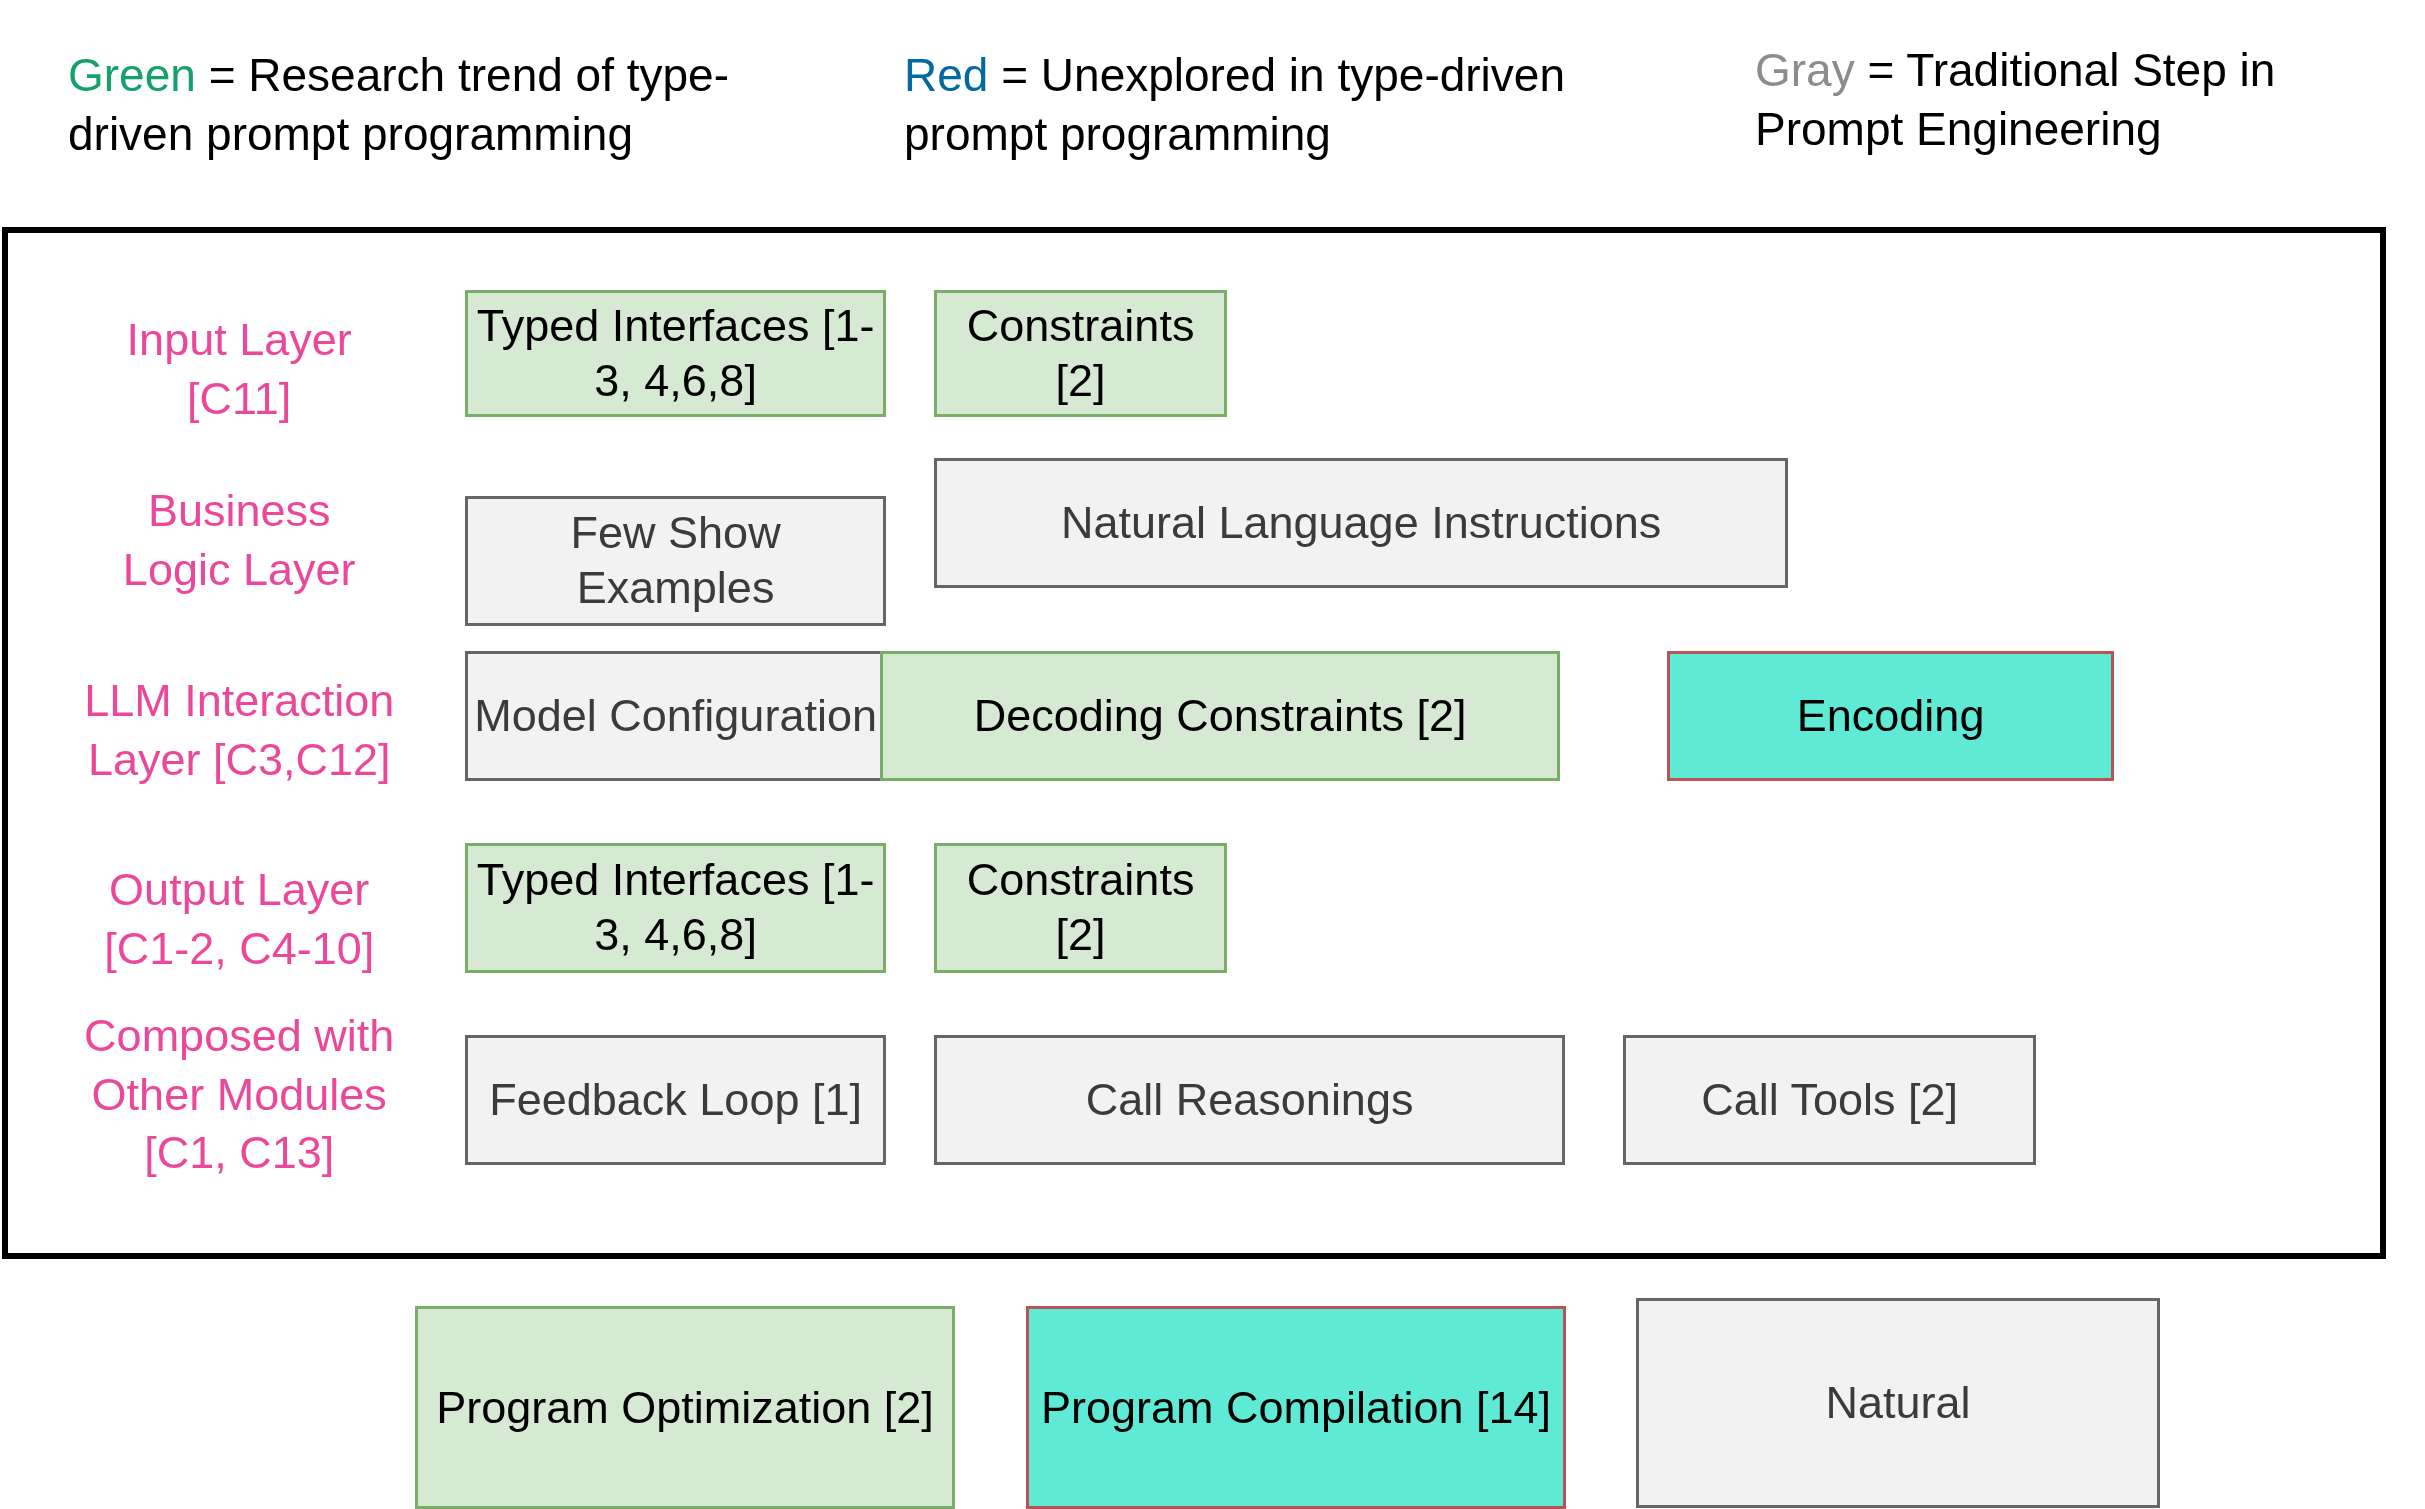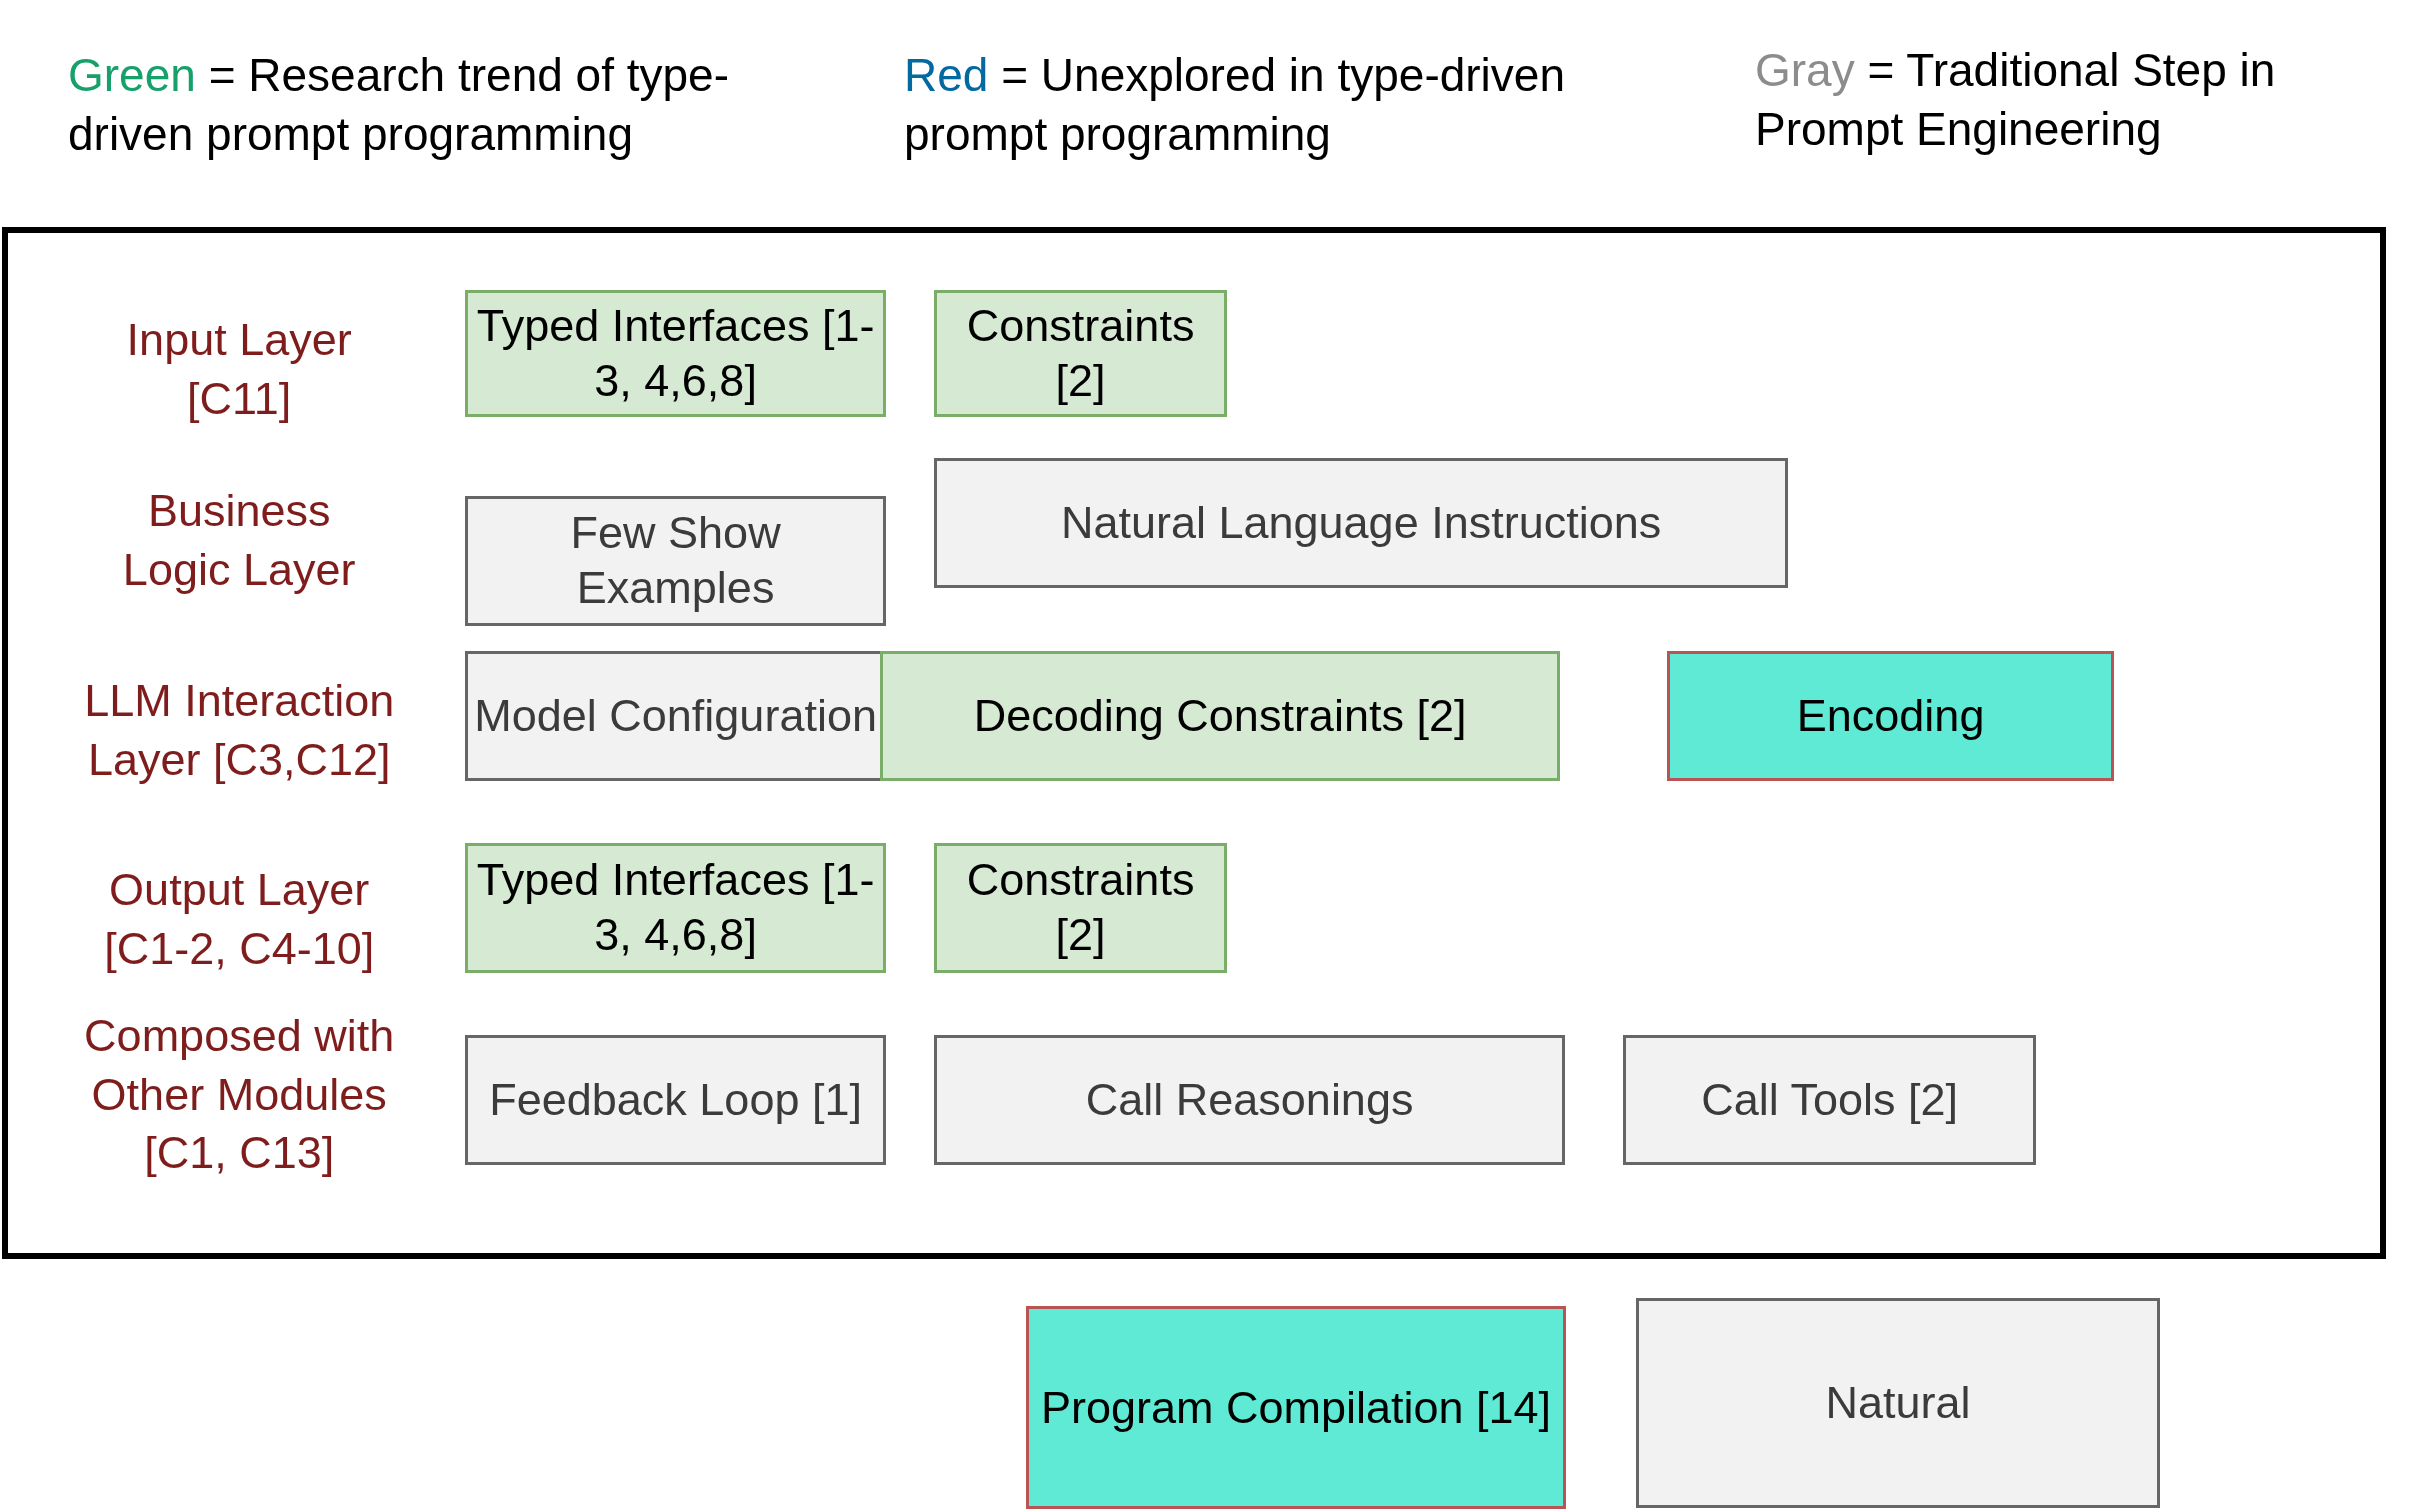--- a/index.html
+++ b/index.html
@@ -67,21 +67,21 @@
     display: block;
   }
 
   .row-label {
     position: absolute;
     left: 15.6px;
     width: 431px;
     text-align: center;
     font-size: 45px;
     line-height: 1.3;
-    color: #7f1d1d;
+    color: #ec4899;
   }
 
   .cell {
     position: absolute;
     box-sizing: border-box;
     display: flex;
     align-items: center;
     justify-content: center;
     text-align: center;
     font-size: 45px;
@@ -169,16 +169,17 @@
       <div class="row-label" style="top:774px;">Composed with<br>Other Modules<br>[C1, C13]</div>
       <div class="cell gray" style="left:457px;  top:802px; width:421px; height:130px;">Feedback Loop [1]</div>
       <div class="cell gray" style="left:926px; top:802px; width:631px; height:130px;">Call Reasonings</div>
       <div class="cell gray" style="left:1615px; top:802px; width:413px; height:130px;">Call Tools [2]</div>
     </div>
 
   </div>
 </div>
 
 <div class="bottom">
+  <div class="cell green" style="left:415px;  top:34px; width:540px; height:203px;">Program Optimization [2]</div>
   <div class="cell red" style="left:1026px; top:34px; width:540px; height:203px;">Program Compilation [14]</div>
   <div class="cell gray" style="left:1636px; top:26px; width:524px; height:210px;">Natural</div>
 </div>
 
 
 </body></html>

